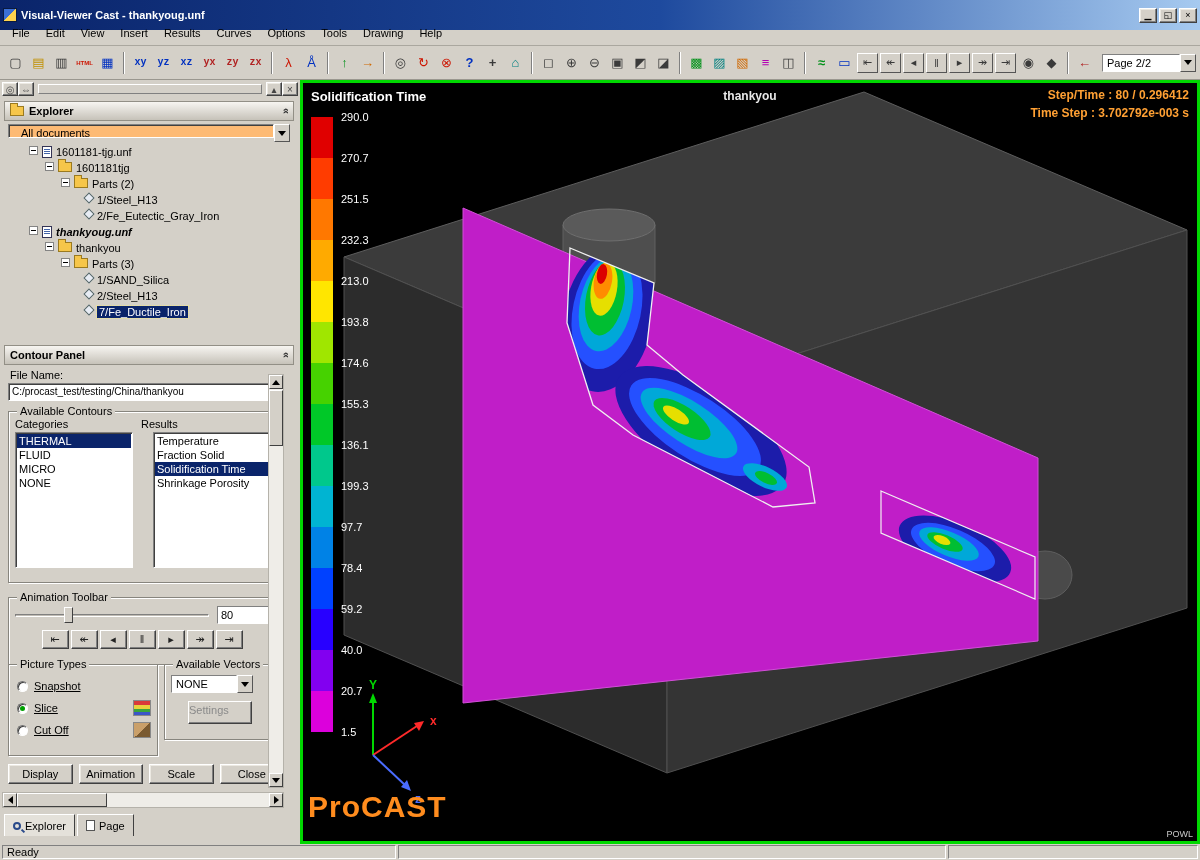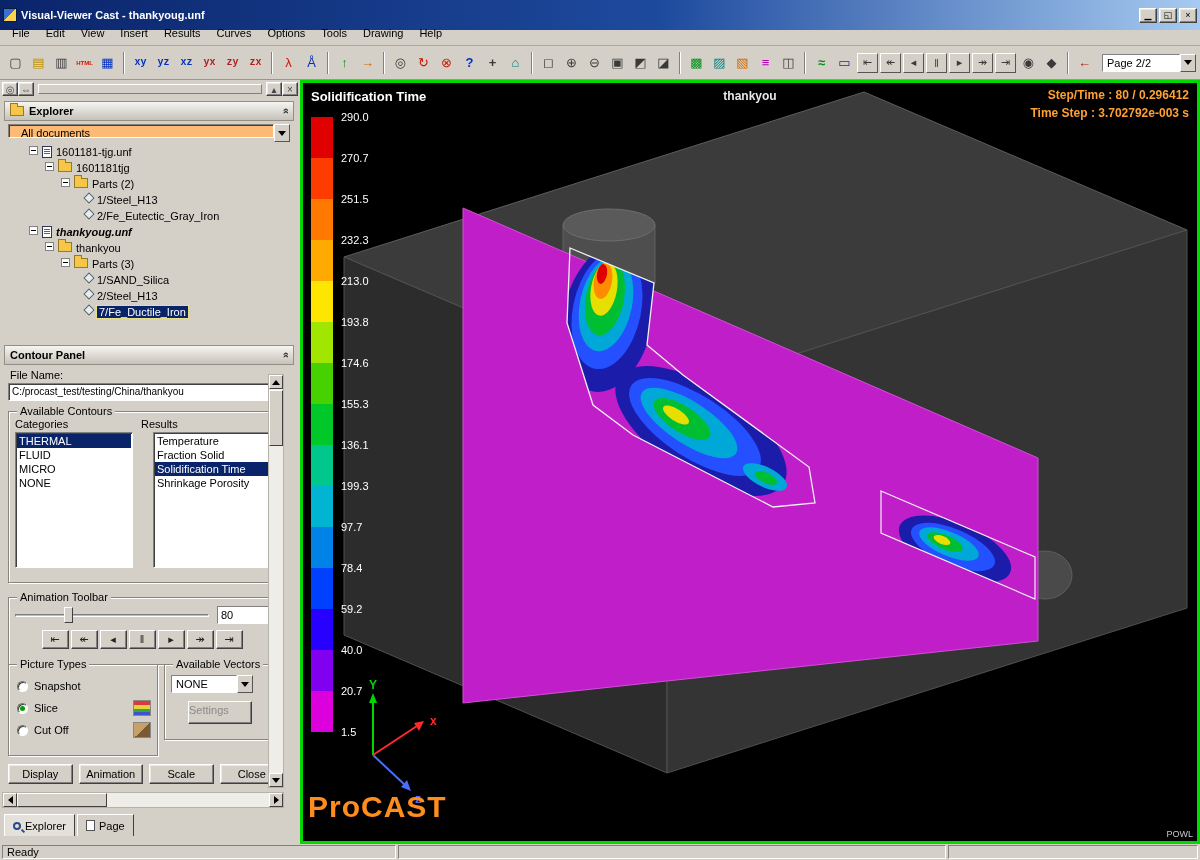--- a/index.html
+++ b/index.html
@@ -77,21 +77,21 @@
 
   #anim-box { margin:14px 24px 0 8px; height:68px; padding:8px 6px 4px 6px; }
   .slider-row { display:flex; align-items:center; }
   .slider { position:relative; flex:1; height:18px; margin-right:8px; }
   .slider .track { position:absolute; left:0; right:0; top:8px; height:3px; border:1px solid; border-color:#808080 #fff #fff #808080; background:#c0bcb4; }
   .slider .thumb { position:absolute; left:25%; top:1px; width:9px; height:16px; background:#d4d0c8; border:1px solid; border-color:#fff #404040 #404040 #fff; }
   .frame-input { width:52px; height:18px; background:#fff; border:1px solid; border-color:#808080 #fff #fff #808080; font:11px "Liberation Sans", sans-serif; padding:1px 3px; }
   .pb-row { display:flex; justify-content:center; gap:2px; margin-top:6px; }
   .pbtn { width:27px; height:19px; background:#d4d0c8; border:1px solid; border-color:#fff #404040 #404040 #fff; box-shadow:inset -1px -1px 0 #808080; font-size:11px; line-height:17px; text-align:center; color:#222; }
 
-  #pic-box { position:absolute; left:8px; top:584px; width:150px; height:92px; padding:10px 6px 2px 8px; }
+  #pic-box { position:absolute; left:8px; top:584px; width:150px; height:92px; padding:10px 6px 2px 8px;text-decoration:underline; }
   .radio-row { display:flex; align-items:center; height:22px; }
   .radio { width:11px; height:11px; border-radius:50%; background:#fff; border:1px solid; border-color:#707070 #fff #fff #707070; box-shadow:inset 1px 1px 0 #404040; margin-right:6px; position:relative; flex:none; }
   .radio.on::after { content:""; position:absolute; left:2px; top:2px; width:5px; height:5px; border-radius:50%; background:#00a000; }
   .mini-ic { margin-left:auto; width:18px; height:16px; border:1px solid #888; }
   .slice-colors { background:linear-gradient(180deg,#d93a3a 30%,#e8d23c 30% 55%,#3aa53a 55% 80%,#3a56c8 80%); }
   .cube-colors { background:linear-gradient(135deg,#caa06a 50%,#7a5a30 50%); }
 
   #vec-box { position:absolute; left:164px; top:584px; width:112px; height:76px; padding:10px 6px 2px 6px; }
   #vec-combo { display:flex; }
   #vec-combo .cfield { width:66px; height:18px; background:#fff; border:1px solid; border-color:#808080 #fff #fff #808080; padding:2px 4px; }

